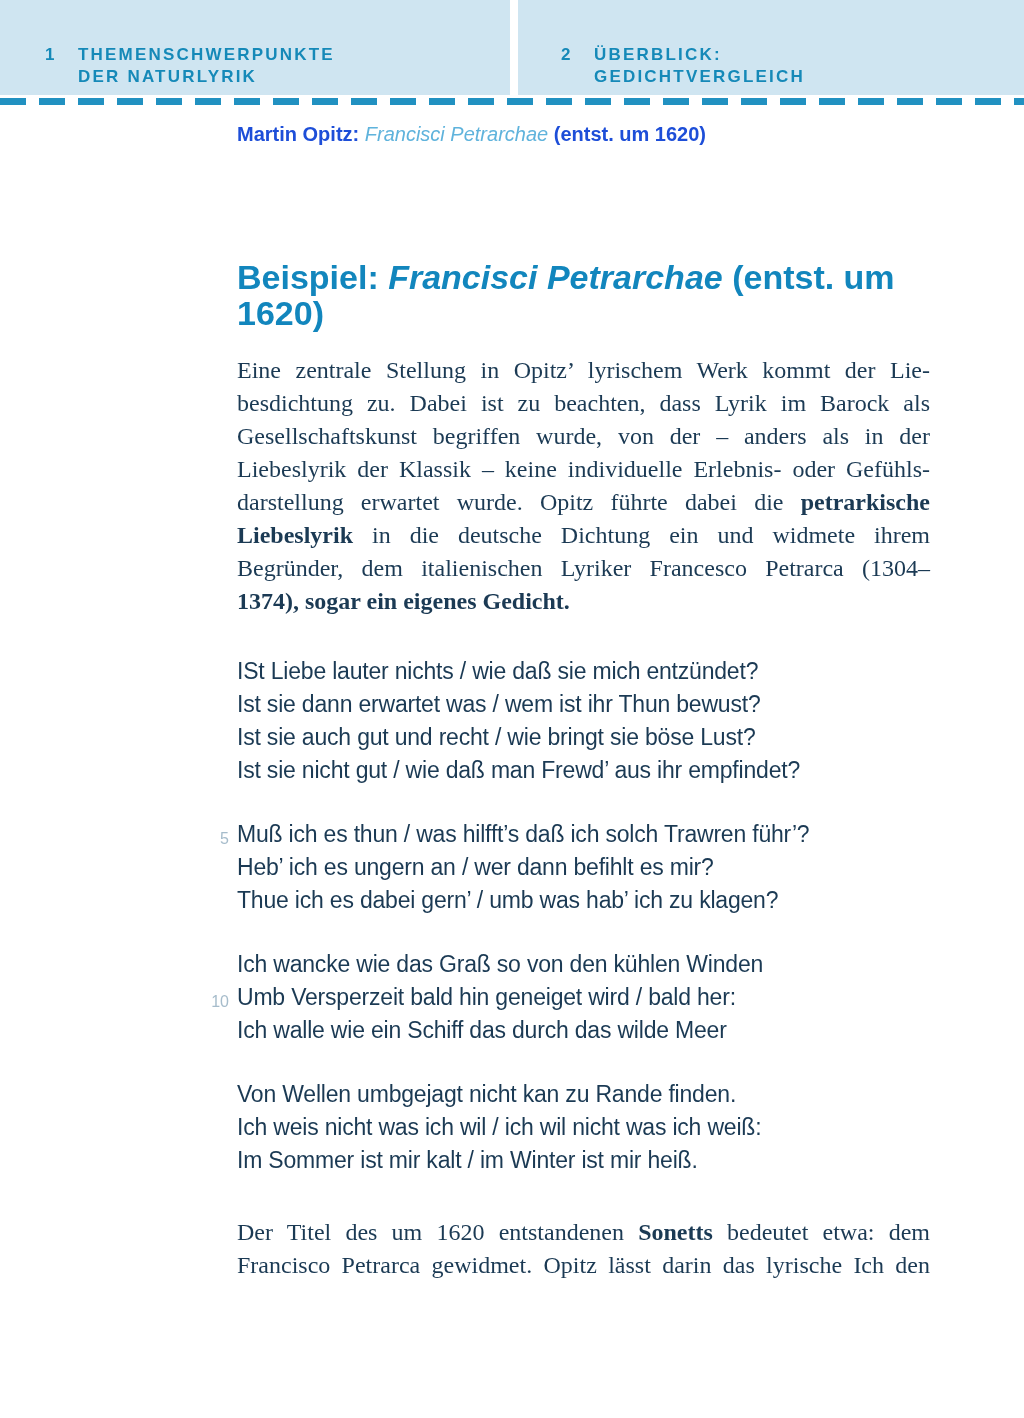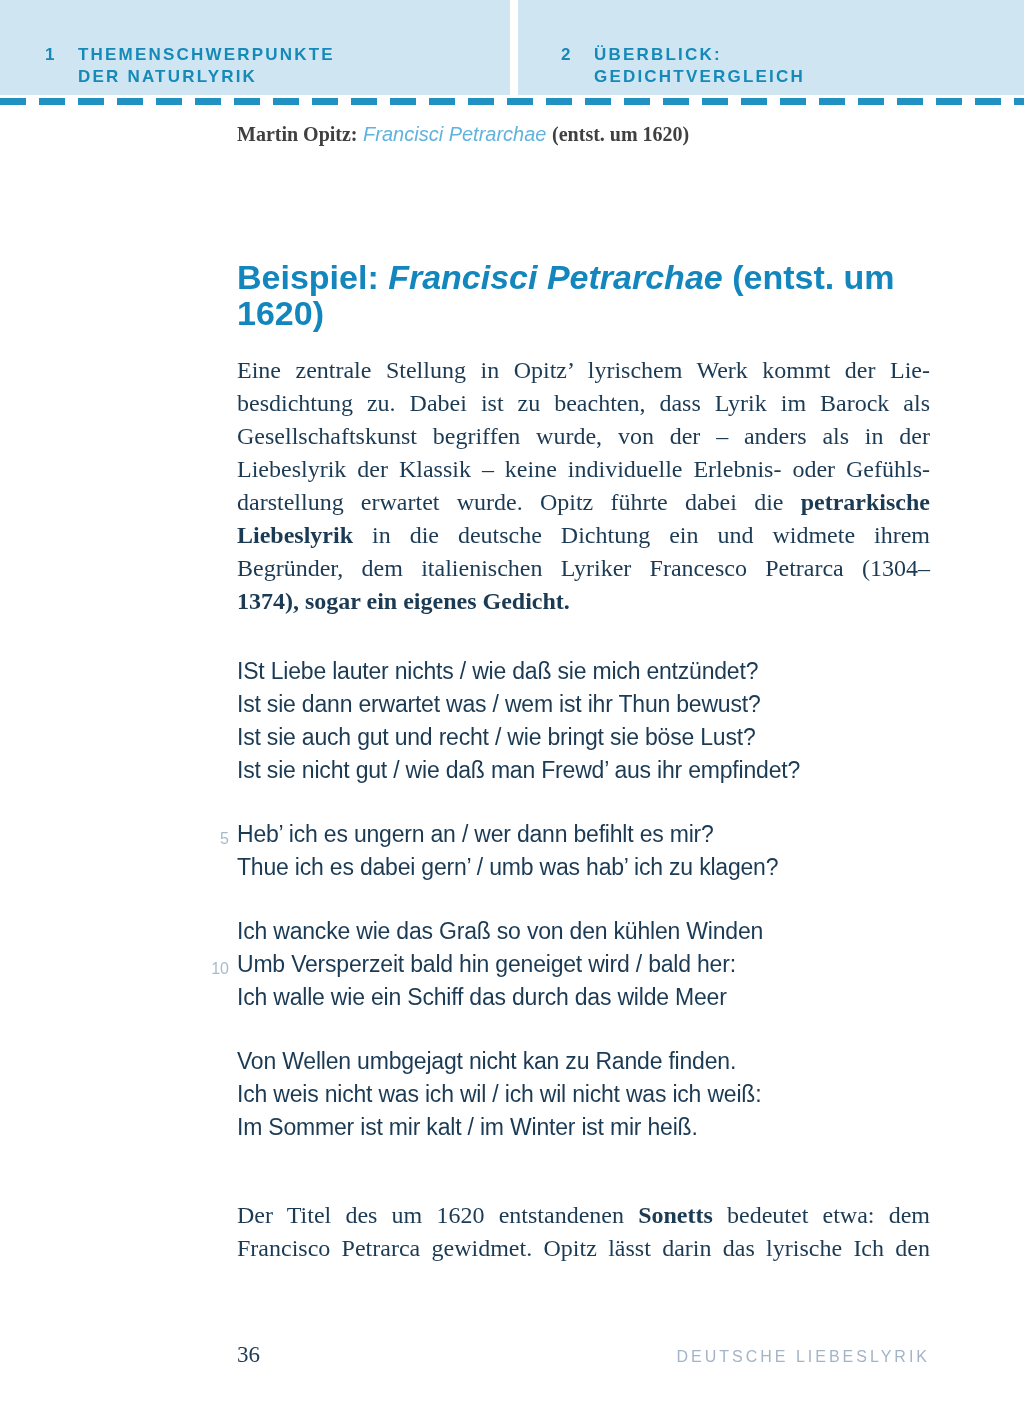--- a/index.html
+++ b/index.html
@@ -20,40 +20,40 @@
   .tab-num { width:33px; letter-spacing:0; }
 
   
   .dashed-rule { position:absolute; top:98px; left:0; width:1024px; height:7px;
     background:repeating-linear-gradient(to right,#2191c1 0 26px, transparent 26px 39px); }
 
   
   .content { position:absolute; left:237px; top:106px; width:693px; }
 
   .caption { margin-top:16px; font-size:20px; line-height:24px; }
-  .cap-strong { color:#404040; font-weight:bold;font-family:Liberation Serif, serif; }
+  .cap-strong { color:#1d4ed8; font-weight:bold; }
   .cap-italic { color:#5fb3dc; font-style:italic; }
 
   .heading { margin-top:113px; font-size:34px; line-height:36px; font-weight:bold; color:#1286bd; }
   .heading em { font-style:italic; }
 
   .para { margin-top:23px; font-family:"Liberation Serif", serif; font-size:24px;
           line-height:33px; color:#1b3a54; }
   .jline { text-align:justify; text-align-last:justify; word-spacing:1px; }
   .lastline { text-align:left; text-align-last:auto;font-weight:bold; }
   .para b { font-weight:bold; }
 
   .poem { margin-top:37px; font-size:23px; line-height:33px; color:#1b3a54; letter-spacing:-0.2px; }
   .stanza { margin-top:31px; }
   .stanza:first-child { margin-top:12px; }
   .pline { position:relative; white-space:nowrap; }
   .lno { position:absolute; left:-42px; top:4px; width:34px; text-align:right;
          font-size:16px; letter-spacing:0; color:#a6bccb; }
 
-  .outro { margin-top:55px; }
+  .outro { margin-top:39px; }
 
   .pagefoot { position:absolute; left:237px; top:1342px; width:693px;
               display:flex; justify-content:space-between; align-items:baseline; }
   .page-num { font-family:"Liberation Serif", serif; font-size:23px; color:#1b3a54; }
   .running-title { font-size:16px; letter-spacing:3px; color:#a3b4c6; }
 </style>
 </head>
 <body>
 
 <div class="page">
@@ -103,20 +103,21 @@
 
       <div class="stanza">
         <div class="pline"><span class="lno"></span><span>ISt Liebe lauter nichts / wie daß sie mich entzündet?</span></div>
         <div class="pline"><span class="lno"></span><span>Ist sie dann erwartet was / wem ist ihr Thun bewust?</span></div>
         <div class="pline"><span class="lno"></span><span>Ist sie auch gut und recht / wie bringt sie böse Lust?</span></div>
         <div class="pline"><span class="lno"></span><span>Ist sie nicht gut / wie daß man Frewd’ aus ihr empfindet?</span></div>
       </div>
 
       <div class="stanza">
         <div class="pline"><span class="lno">5</span></div>
+        <div class="pline"><span class="lno"></span><span>Muß ich es thun / was hilfft’s daß ich solch Trawren führ’?</span></div>
         <div class="pline"><span class="lno"></span><span>Heb’ ich es ungern an / wer dann befihlt es mir?</span></div>
         <div class="pline"><span class="lno"></span><span>Thue ich es dabei gern’ / umb was hab’ ich zu klagen?</span></div>
       </div>
 
       <div class="stanza">
         <div class="pline"><span class="lno"></span><span>Ich wancke wie das Graß so von den kühlen Winden</span></div>
         <div class="pline"><span class="lno">10</span><span>Umb Versperzeit bald hin geneiget wird / bald her:</span></div>
         <div class="pline"><span class="lno"></span><span>Ich walle wie ein Schiff das durch das wilde Meer</span></div>
       </div>
 
@@ -128,18 +129,14 @@
 
     </div>
 
     <div class="para outro">
       <div class="jline"><span>Der Titel des um 1620 entstandenen</span> <b>Sonetts</b> <span>bedeutet etwa: dem</span></div>
       <div class="jline">Francisco Petrarca gewidmet. Opitz lässt darin das lyrische Ich den</div>
     </div>
 
   </main>
 
-  <footer class="pagefoot">
-    <span class="page-num">36</span>
-    <span class="running-title">DEUTSCHE LIEBESLYRIK</span>
-  </footer>
 
 </div>
 
 </body></html>

